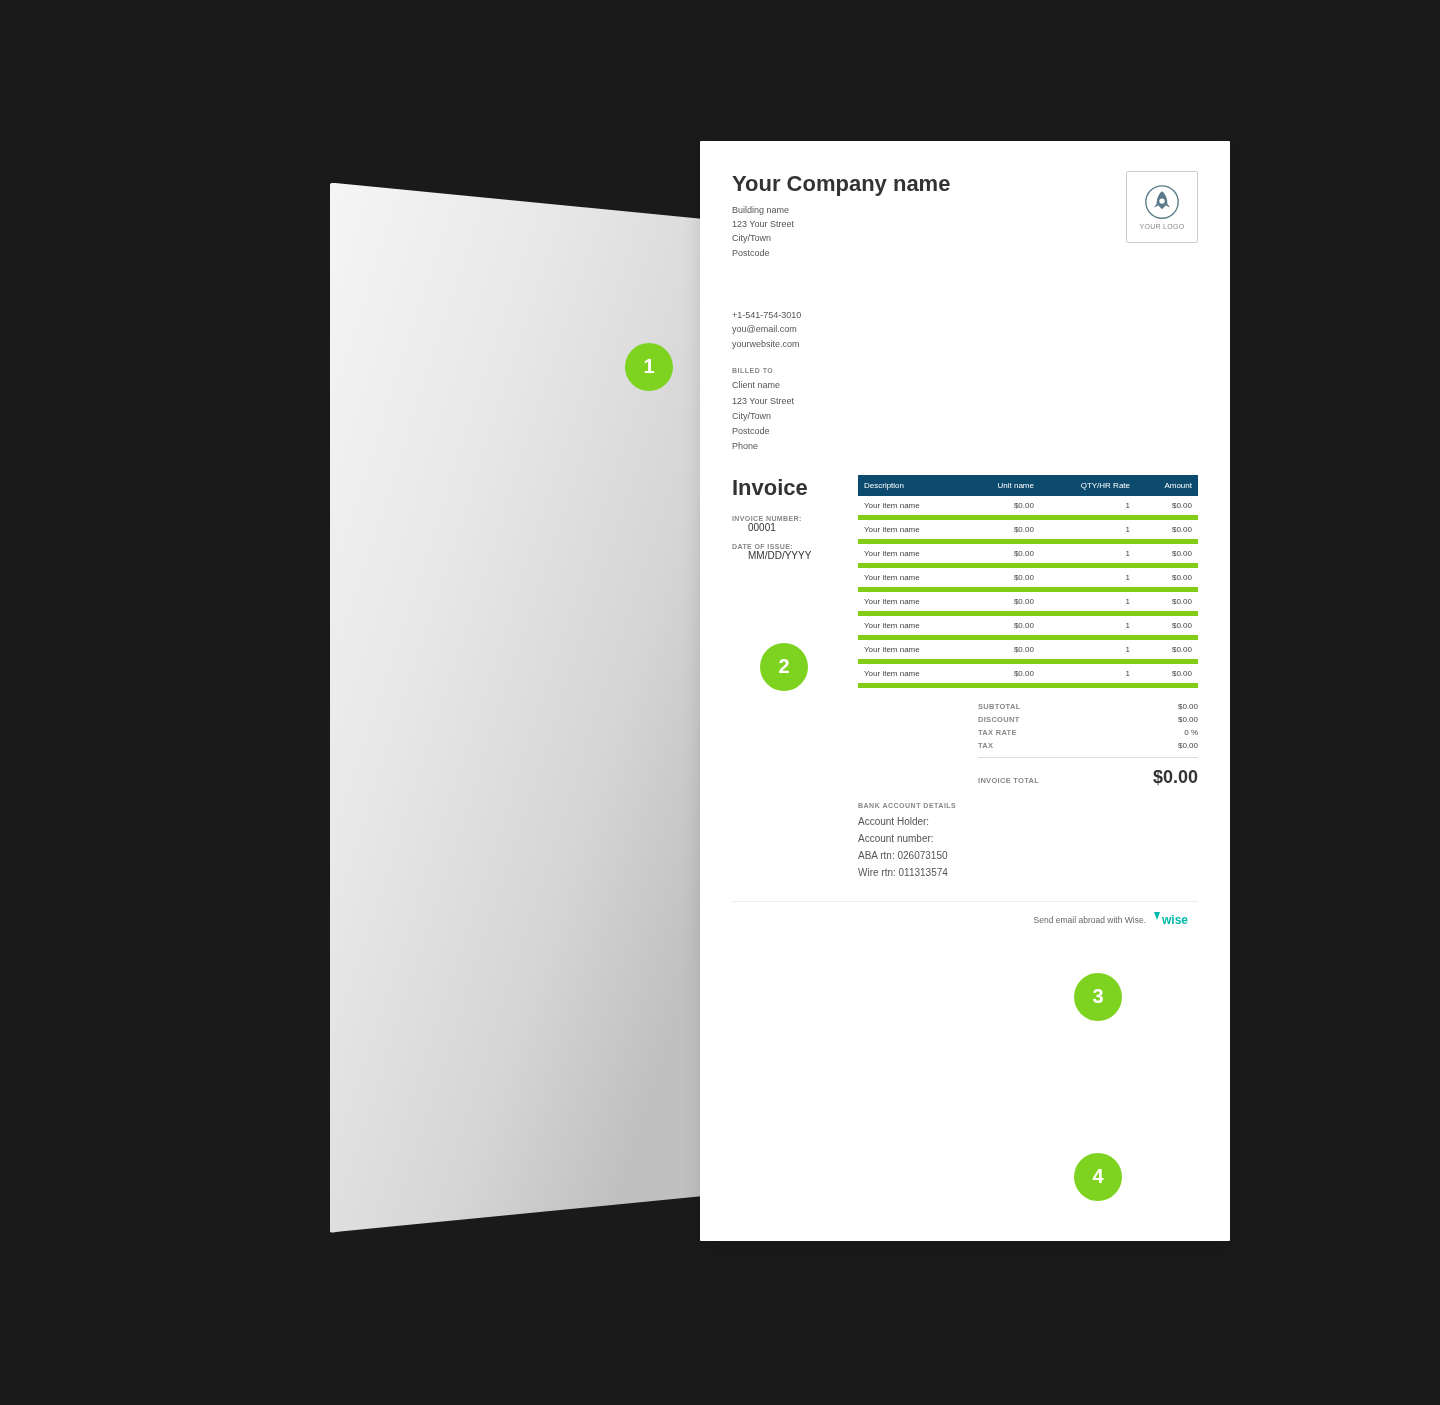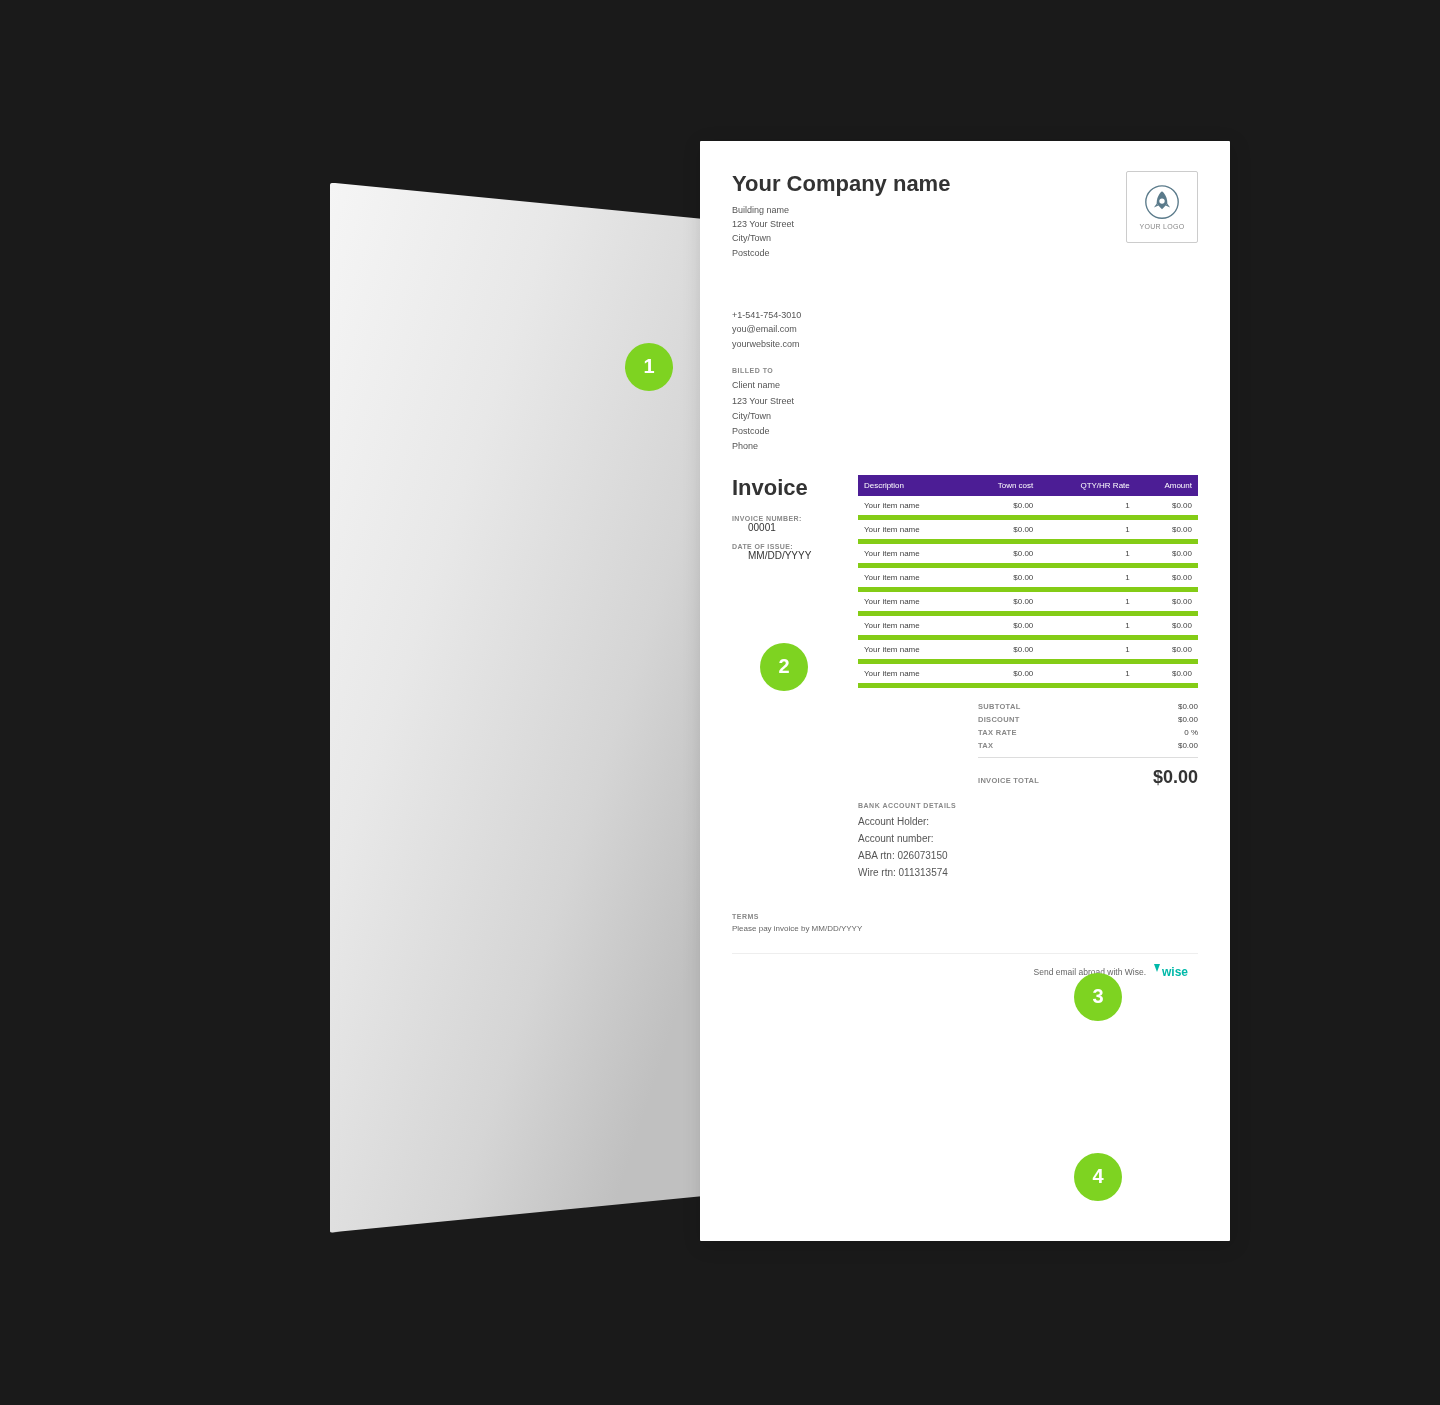--- a/index.html
+++ b/index.html
@@ -185,21 +185,21 @@
     }
 
     
     .invoice-table {
       width: 100%;
       border-collapse: collapse;
       font-size: 8.5px;
     }
 
     .invoice-table thead tr {
-      background: #4c1d95;
+      background: #0c4a6e;
       color: white;
     }
 
     .invoice-table thead th {
       padding: 6px 6px;
       text-align: left;
       font-weight: normal;
       font-size: 8px;
     }
 
@@ -408,21 +408,21 @@
         <div class="invoice-meta-value">00001</div>
         <div class="invoice-meta-label">DATE OF ISSUE:</div>
         <div class="invoice-meta-value">MM/DD/YYYY</div>
       </div>
 
       <div class="invoice-right">
         <table class="invoice-table">
           <thead>
             <tr>
               <th>Description</th>
-              <th class="right">Town cost</th>
+              <th class="right">Unit name</th>
               <th class="right">QTY/HR Rate</th>
               <th class="right">Amount</th>
             </tr>
           </thead>
           <tbody id="table-body">
           <tr>
       <td>Your item name</td>
       <td class="right">$0.00</td>
       <td class="right">1</td>
       <td class="right">$0.00</td>
@@ -503,24 +503,20 @@
           <div class="bank-info">
             <div>Account Holder:</div>
             <div>Account number:</div>
             <div>ABA rtn: 026073150</div>
             <div>Wire rtn: 011313574</div>
           </div>
         </div>
       </div>
     </div>
 
-    <div class="terms-section">
-      <div class="section-label">TERMS</div>
-      <div class="terms-text">Please pay invoice by MM/DD/YYYY</div>
-    </div>
 
     <div class="invoice-footer">
       <span class="footer-text">Send email abroad with Wise.</span>
       <div class="wise-logo">
         <svg width="44" height="16" viewBox="0 0 44 16" xmlns="http://www.w3.org/2000/svg">
           <polygon points="0,0 6,0 3,8" fill="#00b9a9"></polygon>
           <text x="8" y="12" font-family="Arial" font-size="12" font-weight="bold" fill="#00b9a9">wise</text>
         </svg>
       </div>
     </div>

